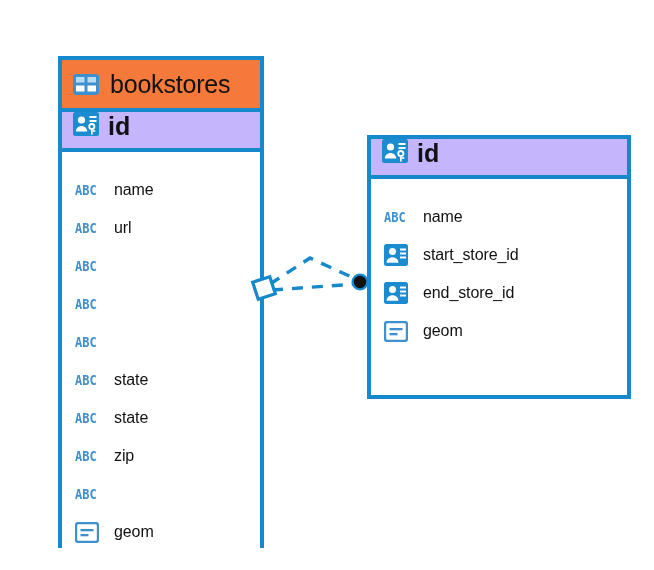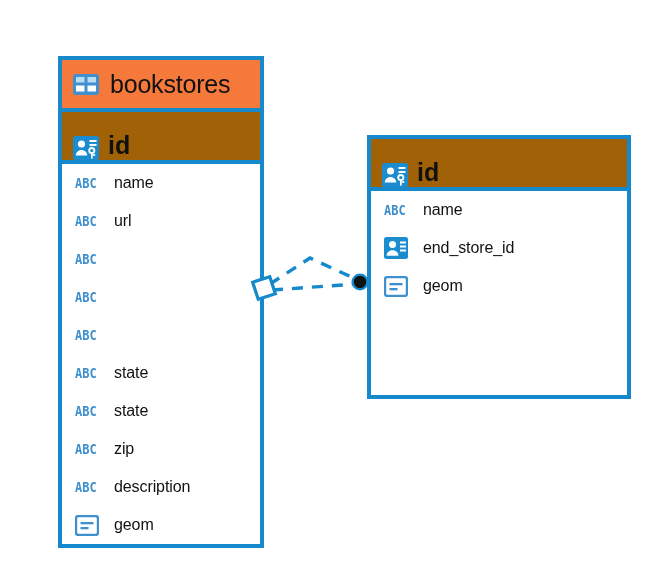--- a/index.html
+++ b/index.html
@@ -62,36 +62,36 @@
     font-size: 25px;
     color: #111111;
     margin-left: 11px;
     white-space: nowrap;
     letter-spacing: -0.2px;
   }
 
   .pk-row {
     box-sizing: border-box;
     display: flex;
-    align-items: flex-end;
-    height: 52px;
+    align-items: flex-start;
+    height: 40px;
     padding-left: 11px;
     border-bottom: 4px solid #1589cb;
-    background: #a16207;
+    background: #c4b5fd;
   }
   .pk-label {
     font-size: 25px;
     font-weight: bold;
     color: #111111;
     margin-left: 9px;
     white-space: nowrap;
   }
 
   .field-list {
-    padding-top: 0;
+    padding-top: 19px;
   }
   .field-row {
     display: flex;
     align-items: center;
     height: 38px;
     padding-left: 13px;
     background: #ffffff;
   }
   .field-label {
     font-size: 16px;
@@ -221,21 +221,20 @@
         <span class="icon-slot">
           <span class="abc-icon">ABC</span>
         </span>
         <span class="field-label">zip</span>
       </div>
 
       <div class="field-row">
         <span class="icon-slot">
           <span class="abc-icon">ABC</span>
         </span>
-        <span class="field-label">description</span>
       </div>
 
       <div class="field-row">
         <span class="icon-slot">
           <svg width="24" height="21" viewBox="0 0 24 21">
             <rect x="1" y="1" width="22" height="19" rx="2.5" fill="#ffffff" stroke="#3f90cf" stroke-width="2.4"></rect>
             <rect x="5.5" y="7" width="13" height="2.3" fill="#3f90cf"></rect>
             <rect x="5.5" y="12" width="8" height="2.3" fill="#3f90cf"></rect>
           </svg>
         </span>
@@ -266,32 +265,45 @@
 
     <div class="field-list">
 
       <div class="field-row">
         <span class="icon-slot">
           <span class="abc-icon">ABC</span>
         </span>
         <span class="field-label">name</span>
       </div>
 
-
       <div class="field-row">
         <span class="icon-slot">
           <svg width="24" height="22" viewBox="0 0 24 22">
             <rect x="0" y="0" width="24" height="22" rx="2.5" fill="#1b8ccf"></rect>
             <circle cx="8.5" cy="7.6" r="3.5" fill="#ffffff"></circle>
             <path d="M2.6 18.8c0-3.2 2.6-5.5 5.9-5.5s5.9 2.3 5.9 5.5z" fill="#ffffff"></path>
             <rect x="16" y="4.5" width="6" height="2" fill="#ffffff"></rect>
             <rect x="16" y="8.5" width="6" height="2" fill="#ffffff"></rect>
             <rect x="16" y="12.5" width="6" height="2" fill="#ffffff"></rect>
           </svg>
         </span>
+        <span class="field-label">start_store_id</span>
+      </div>
+
+      <div class="field-row">
+        <span class="icon-slot">
+          <svg width="24" height="22" viewBox="0 0 24 22">
+            <rect x="0" y="0" width="24" height="22" rx="2.5" fill="#1b8ccf"></rect>
+            <circle cx="8.5" cy="7.6" r="3.5" fill="#ffffff"></circle>
+            <path d="M2.6 18.8c0-3.2 2.6-5.5 5.9-5.5s5.9 2.3 5.9 5.5z" fill="#ffffff"></path>
+            <rect x="16" y="4.5" width="6" height="2" fill="#ffffff"></rect>
+            <rect x="16" y="8.5" width="6" height="2" fill="#ffffff"></rect>
+            <rect x="16" y="12.5" width="6" height="2" fill="#ffffff"></rect>
+          </svg>
+        </span>
         <span class="field-label">end_store_id</span>
       </div>
 
       <div class="field-row">
         <span class="icon-slot">
           <svg width="24" height="21" viewBox="0 0 24 21">
             <rect x="1" y="1" width="22" height="19" rx="2.5" fill="#ffffff" stroke="#3f90cf" stroke-width="2.4"></rect>
             <rect x="5.5" y="7" width="13" height="2.3" fill="#3f90cf"></rect>
             <rect x="5.5" y="12" width="8" height="2.3" fill="#3f90cf"></rect>
           </svg>

